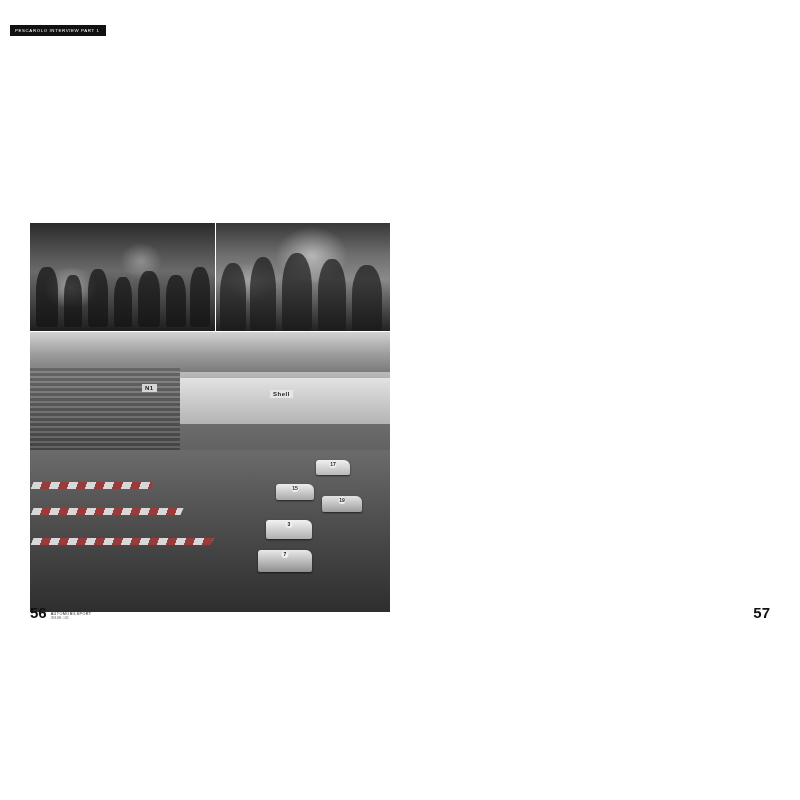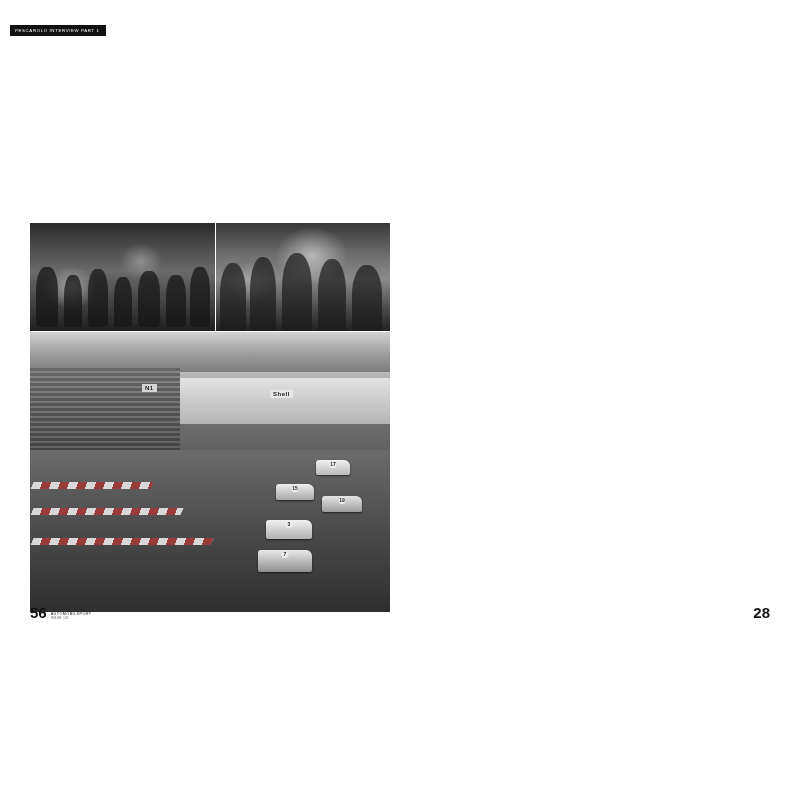--- a/index.html
+++ b/index.html
@@ -270,17 +270,17 @@
       <div>
         <div class="mag">AUTOMOBILSPORT</div>
         <div class="issue">ISSUE #41</div>
       </div>
     </div>
   </div>
 
   <div class="page page-right">
 
     <div class="folio" id="folio-right">
-      <div class="num">28</div>
+      <div class="num">57</div>
     </div>
   </div>
 
 </div>
 
 </body></html>

